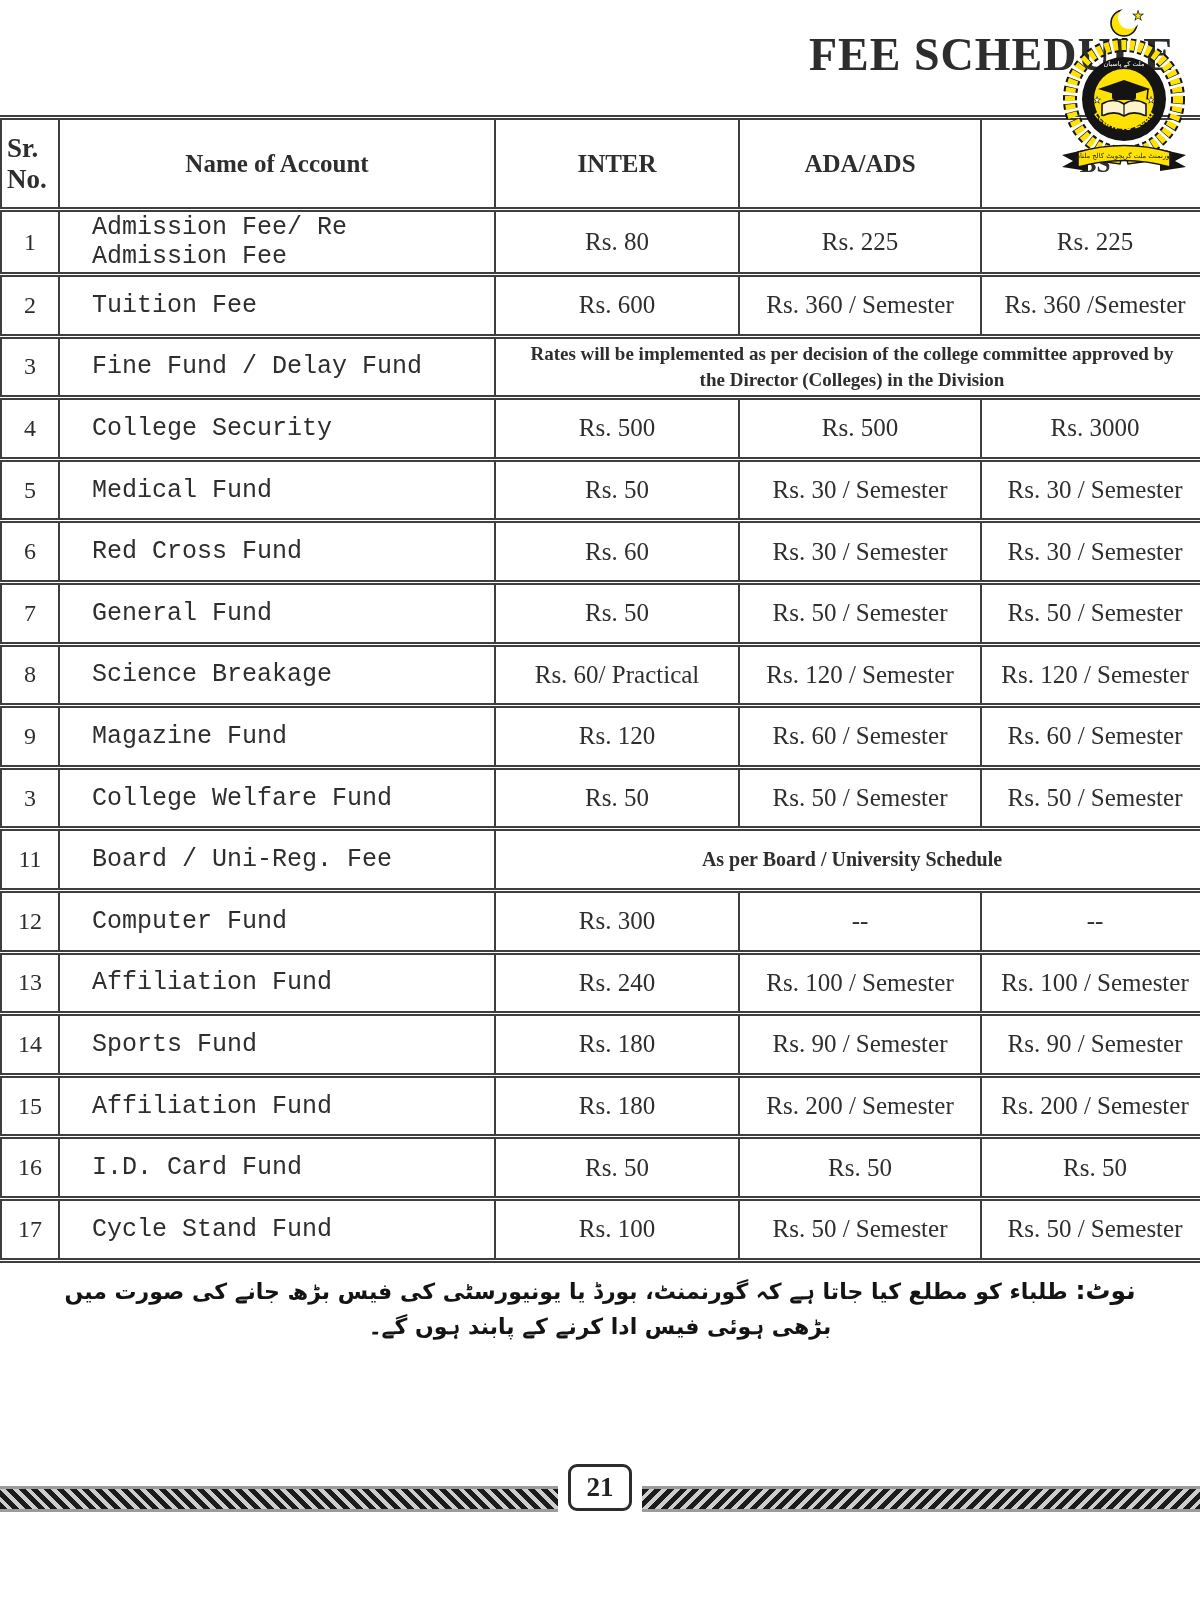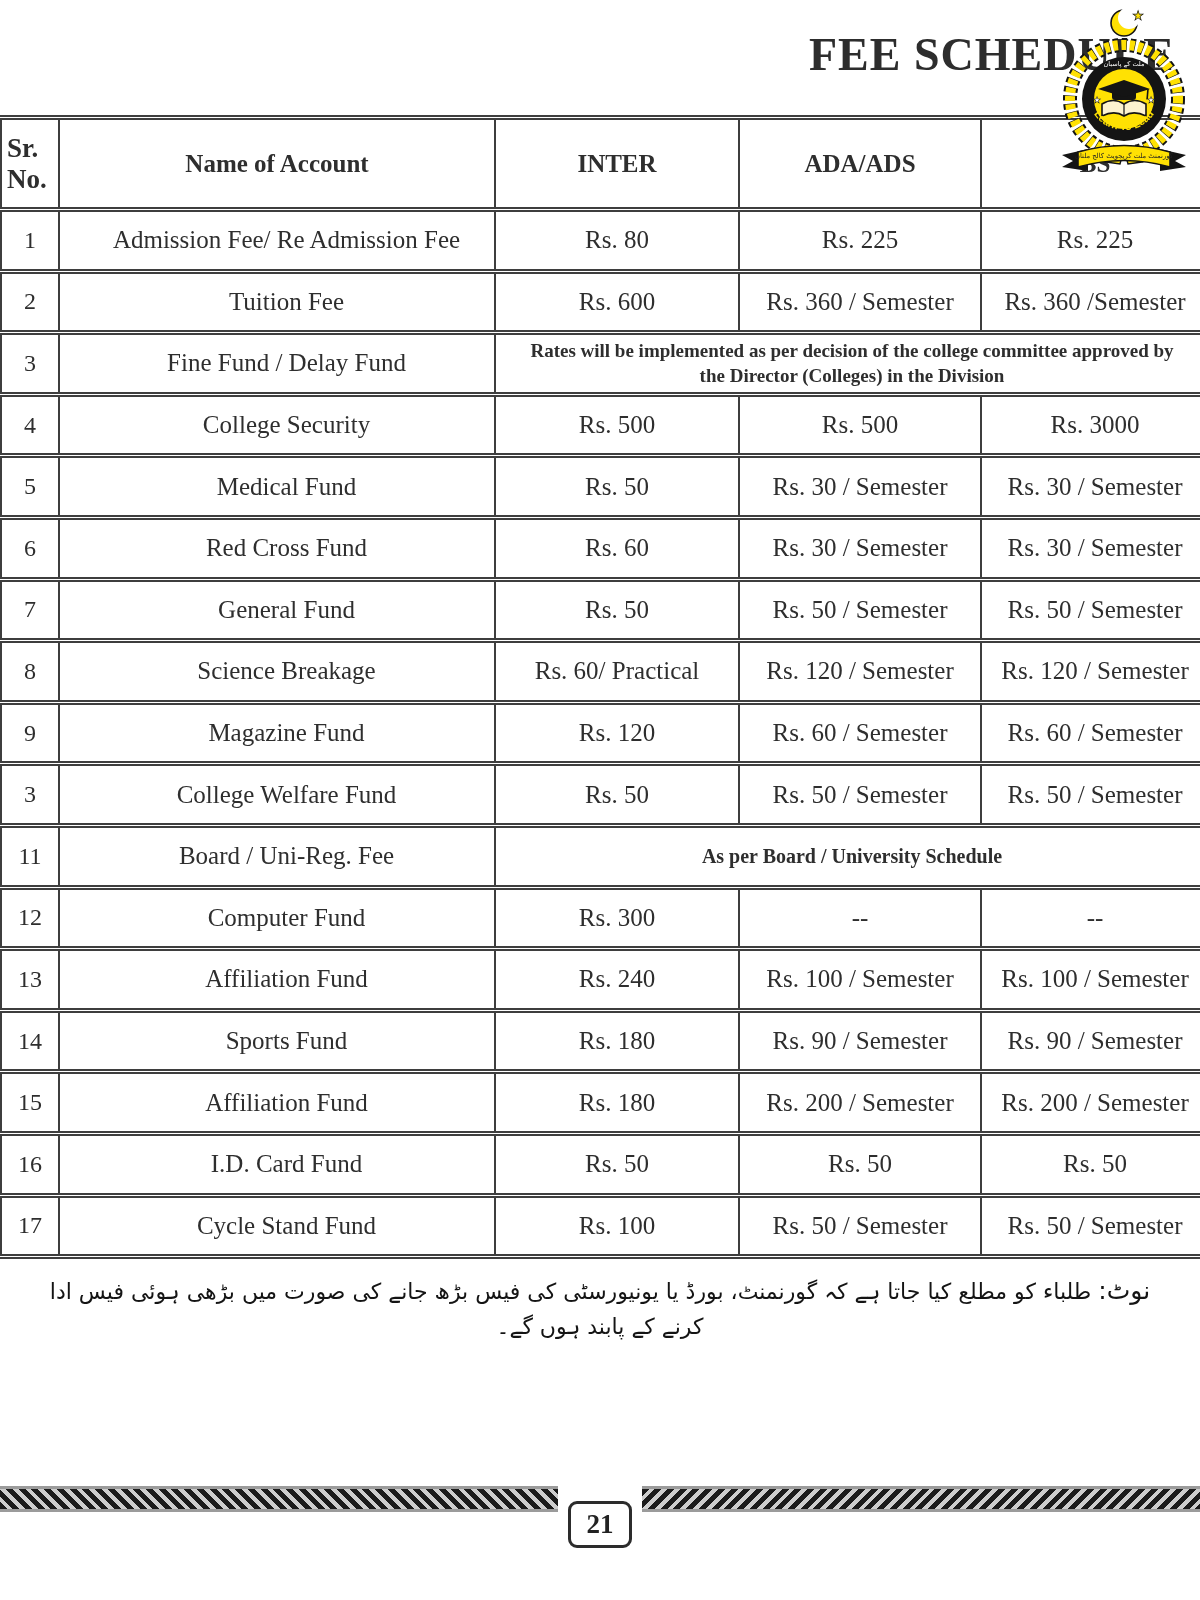--- a/index.html
+++ b/index.html
@@ -25,28 +25,28 @@
     border-left:2px solid #3e3e3e; border-right:2px solid #3e3e3e;
     border-top:5px double #3e3e3e; border-bottom:5px double #3e3e3e;
     vertical-align:middle; color:#2e2e2e; overflow:hidden;
   }
   table.fees thead tr{ height:92px; }
   table.fees tbody tr{ height:61.6px; }
   th{ font-size:25px; font-weight:bold; }
   th.h-sr{ font-size:27px; text-align:left; padding-left:5px; line-height:1.12; white-space:pre-line; }
   td{ font-size:25px; }
   td.c-sr{ text-align:center; font-size:24px; }
-  td.c-name{ text-align:center; padding-left:20px; }
+  td.c-name{ text-align:left; padding-left:32px;font-family:Liberation Mono, monospace; }
   td.c-amt{ text-align:center; }
   td.c-span{ text-align:center; font-weight:bold; font-size:19px; line-height:1.35; padding:0 30px; }
   
   .note{
     position:absolute; top:1272px; left:40px; right:40px;
     direction:rtl; text-align:center; font-family:"DejaVu Sans", sans-serif;
-    font-size:22px; font-weight:normal; color:#141414; line-height:1.5;
+    font-size:22px; font-weight:bold; color:#141414; line-height:1.5;
   }
   .note .note-label{ font-size:25px; }
   
   .band-seg{
     position:absolute; top:1486px; height:20px;
     border-top:3px solid #9b9b9b; border-bottom:3px solid #9b9b9b;
   }
   .band-left{
     left:0; width:558px;
     background:repeating-linear-gradient(45deg,#1b1b1b 0 5px,#cdcdcd 5px 9px);
@@ -54,21 +54,20 @@
   .band-right{
     left:642px; right:0;
     background:repeating-linear-gradient(135deg,#1b1b1b 0 5px,#cdcdcd 5px 9px);
   }
   .page-badge{
     position:absolute; top:1464px; left:568px; width:58px; height:41px;
     background:#ffffff; border:3px solid #2c2c2c; border-radius:9px;
     text-align:center; line-height:41px; font-size:27px; font-weight:bold;
     color:#222; font-family:"Liberation Serif", serif;
     box-shadow:0 0 0 3px #ffffff;
-    margin-top:37px;
   }
 </style>
 </head>
 <body>
 
 <div class="page">
 
   <div class="title">FEE SCHEDULE</div>
 
   <div class="logo">

